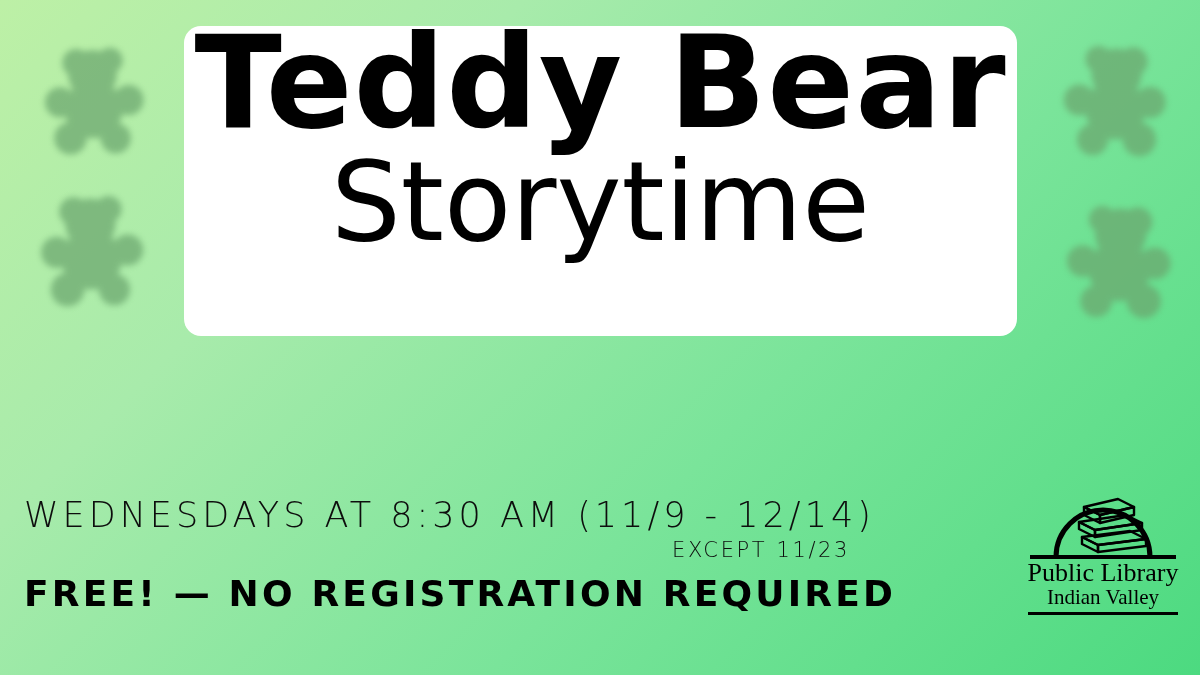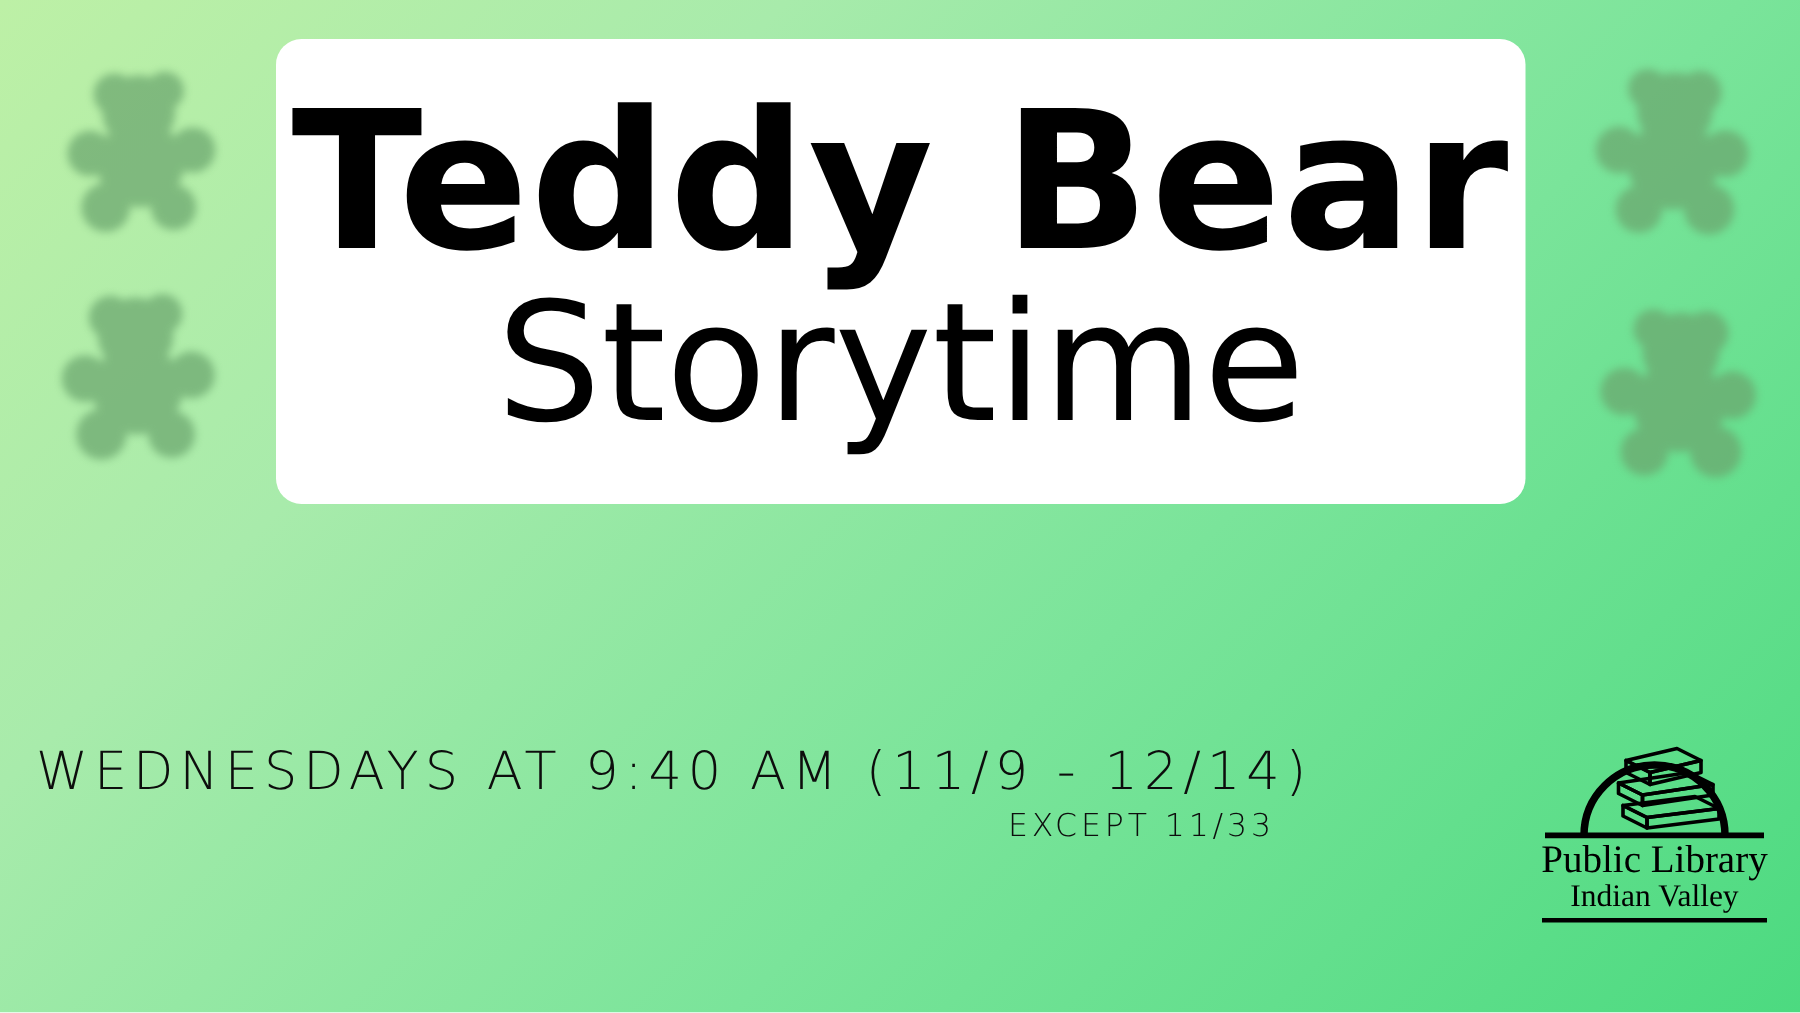--- a/index.html
+++ b/index.html
@@ -30,21 +30,21 @@
     position: absolute;
     left: 184px;
     top: 26px;
     width: 833px;
     height: 310px;
     background: #ffffff;
     border-radius: 17px;
     display: flex;
     flex-direction: column;
     align-items: center;
-    justify-content: center;
+    justify-content: flex-start;
   }
   #title-line-1 {
     font-family: "DejaVu Sans", sans-serif;
     font-weight: 700;
     font-size: 128px;
     line-height: 0.98;
     letter-spacing: 1px;
     color: #000000;
     margin-top: -6px;
     white-space: nowrap;
@@ -219,24 +219,25 @@
     </svg>
   </div>
 
   <div id="title-card">
     <div id="title-line-1">Teddy Bear</div>
     <div id="title-line-2">Storytime</div>
   </div>
 
 
   <div id="schedule">
-    <div id="schedule-main">WEDNESDAYS AT 9:40 AM (11/9 - 12/14)</div>
-    <div id="schedule-except">EXCEPT 11/33</div>
-  </div>
-
+    <div id="schedule-main">WEDNESDAYS AT 8:30 AM (11/9 - 12/14)</div>
+    <div id="schedule-except">EXCEPT 11/23</div>
+  </div>
+
+  <div id="free-line">FREE! — NO REGISTRATION REQUIRED</div>
 
   <div id="logo">
     <div id="logo-mark">
       <svg width="162" height="78" viewBox="0 0 162 78">
 
         <path d="M34 76 A47 47 0 0 1 128 76" fill="none" stroke="#000" stroke-width="5"></path>
 
         <line x1="8" y1="76" x2="154" y2="76" stroke="#000" stroke-width="4"></line>
 
         <g fill="none" stroke="#000" stroke-width="2.4" stroke-linejoin="round">

